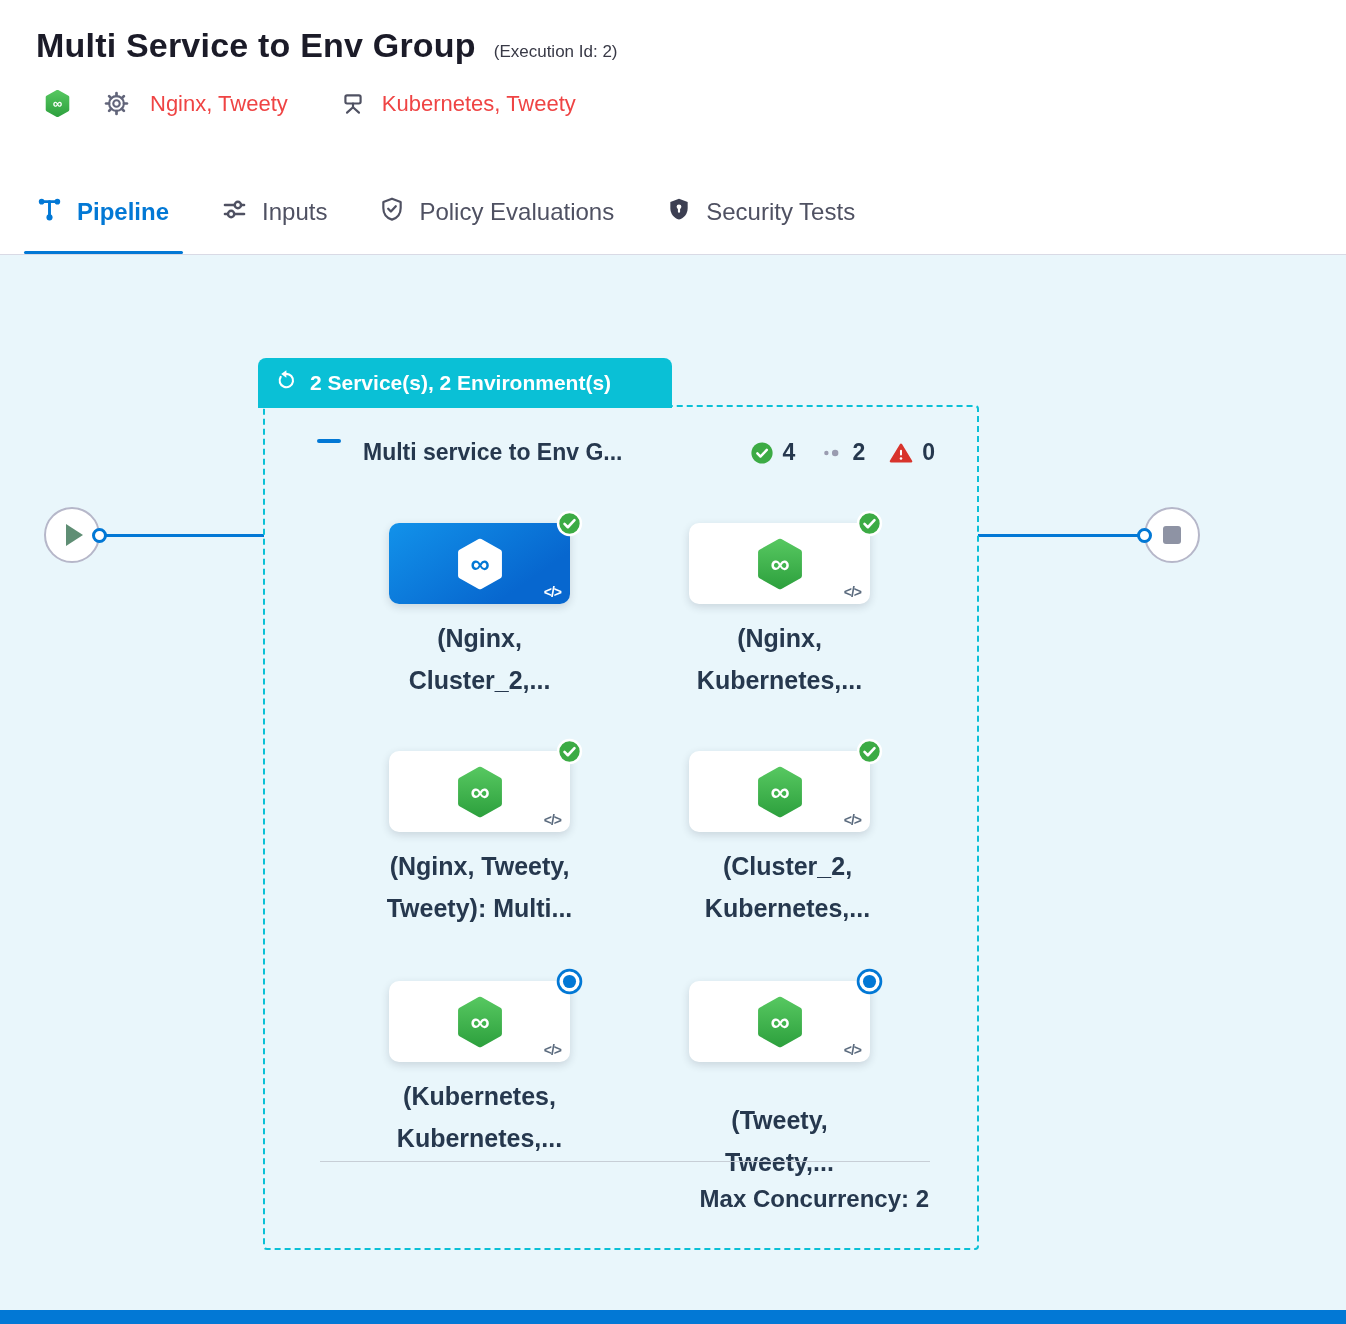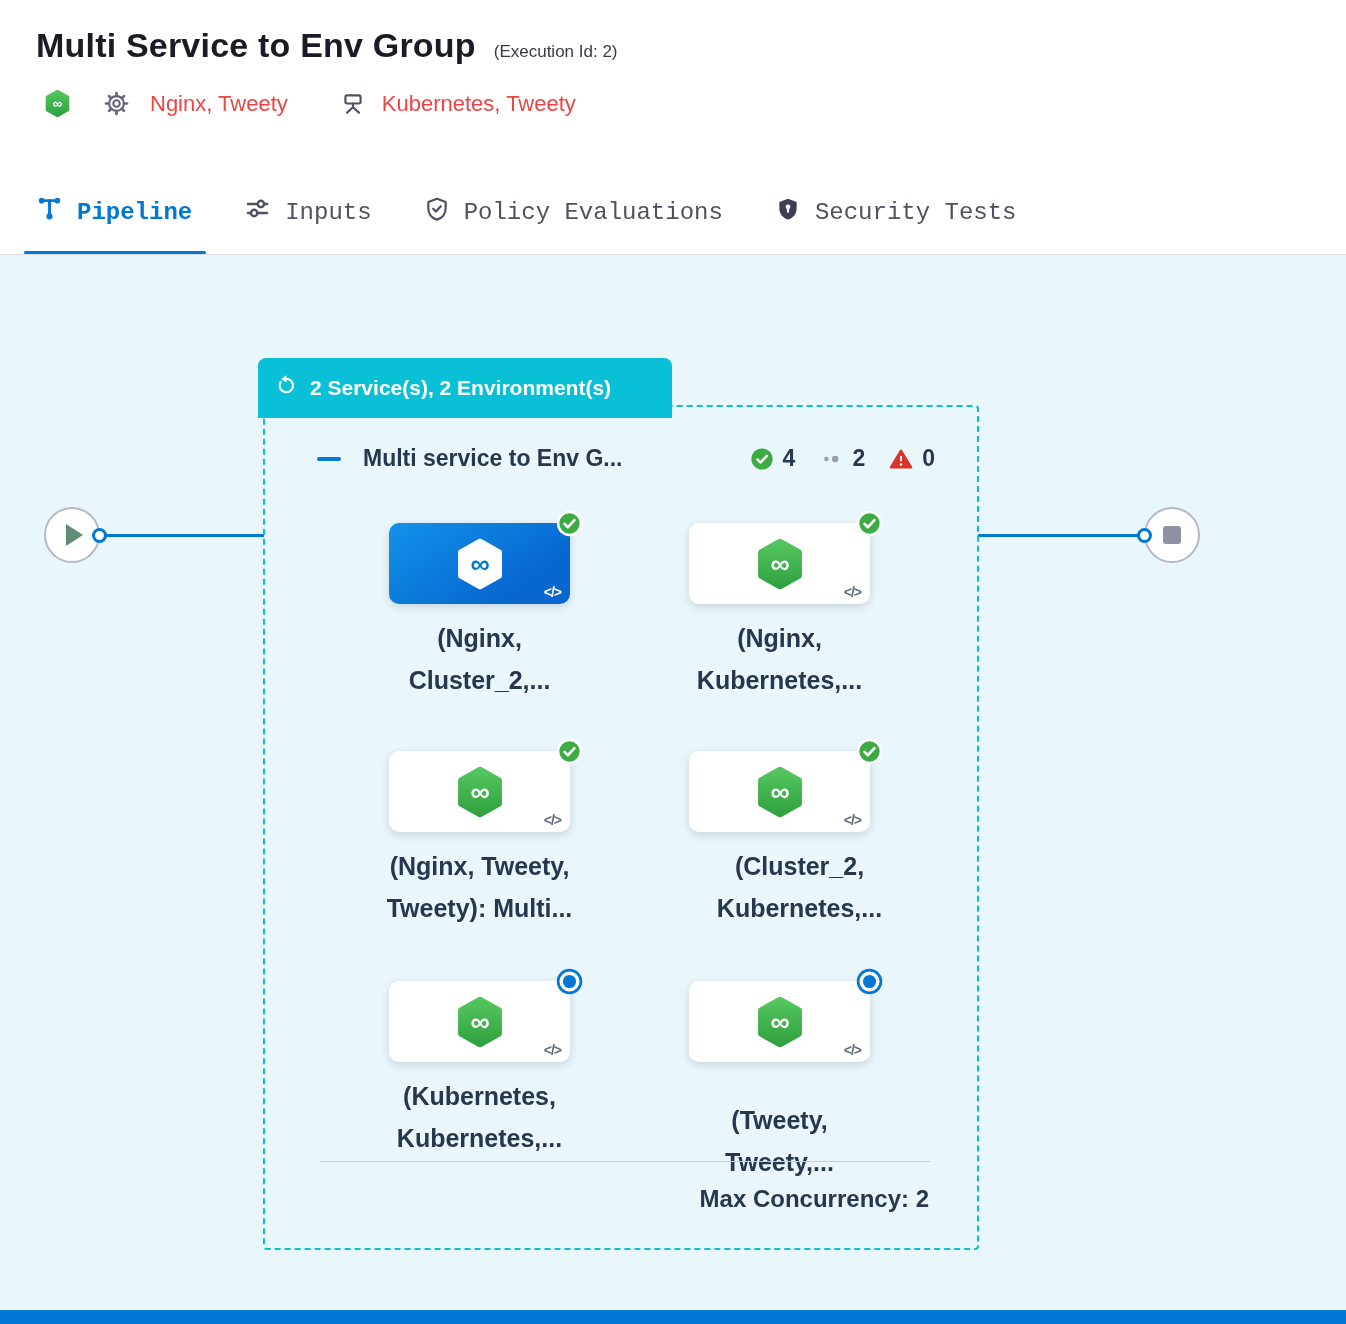--- a/index.html
+++ b/index.html
@@ -15,62 +15,62 @@
   .exec-id{font-size:17px;color:#383946;}
   .meta-row{display:flex;align-items:center;margin-top:24px;margin-left:8px;}
   .meta-row .mi{display:inline-flex;align-items:center;}
   .m-hex{margin-right:33px;}
   .m-gear{margin-right:21px;}
   .m-servtext{margin-right:52px;}
   .m-envicon{margin-right:16px;}
   .meta-text{font-size:22px;color:#ef4444;}
   
   .tabbar{height:85px;box-sizing:border-box;border-bottom:1px solid #d9dae5;display:flex;align-items:center;padding-left:36px;gap:52px;background:#fff;}
-  .tab{display:flex;align-items:center;gap:14px;font-size:24px;color:#4f5162;position:relative;height:100%;cursor:pointer;font-family:Liberation Mono, monospace;}
+  .tab{display:flex;align-items:center;gap:14px;font-size:24px;color:#4f5162;position:relative;height:100%;cursor:pointer;}
   .tab.active{color:#0278d5;font-weight:700;}
   .tab.active::after{content:"";position:absolute;left:-12px;right:-14px;bottom:0;height:3px;background:#0278d5;border-radius:2px;}
   
   .canvas{position:relative;width:1346px;height:1069px;background:#e9f6fb;}
   .edge{position:absolute;height:3px;background:#0278d5;top:279px;}
   .edge-left{left:99px;width:165px;}
   .edge-right{left:978px;width:166px;}
   .exec-node{position:absolute;width:56px;height:56px;border-radius:50%;background:#fff;border:2px solid #b6b7c9;box-sizing:border-box;display:flex;align-items:center;justify-content:center;top:252px;}
   .exec-node.start{left:44px;}
   .exec-node.end{left:1144px;}
   .play-tri{width:0;height:0;border-left:17px solid #5f8e74;border-top:11px solid transparent;border-bottom:11px solid transparent;margin-left:5px;}
   .stop-sq{width:18px;height:18px;background:#8e93a4;border-radius:3px;}
   .connector-dot{position:absolute;width:15px;height:15px;border-radius:50%;background:#fff;border:3px solid #0278d5;box-sizing:border-box;top:273px;z-index:3;}
   .dot-left{left:92px;}
   .dot-right{left:1137px;}
   
-  .stage-banner{position:absolute;left:258px;top:103px;width:414px;height:60px;background:#0ac0d6;border-radius:8px 8px 0 0;display:flex;align-items:center;gap:13px;padding-left:16px;box-sizing:border-box;color:#fff;font-size:21px;font-weight:700;z-index:2;}
+  .stage-banner{position:absolute;left:258px;top:103px;width:414px;height:50px;background:#0ac0d6;border-radius:8px 8px 0 0;display:flex;align-items:center;gap:13px;padding-left:16px;box-sizing:border-box;color:#fff;font-size:21px;font-weight:700;z-index:2;}
   
   .dash-box{position:absolute;left:263px;top:150px;width:716px;height:845px;border:2.5px dashed #0ac0d6;border-radius:4px;box-sizing:border-box;z-index:1;}
-  .box-header{position:absolute;left:52px;right:42px;top:38px;display:flex;align-items:center;}
+  .box-header{position:absolute;left:52px;right:42px;top:32px;display:flex;align-items:flex-start;}
   .collapse-dash{width:24px;height:4px;border-radius:2px;background:#0278d5;margin-right:22px;flex:none;cursor:pointer;}
   .stage-title{font-size:23px;font-weight:700;color:#26384e;white-space:nowrap;}
   .counts{margin-left:auto;display:flex;align-items:center;gap:24px;}
   .count{display:flex;align-items:center;gap:9px;font-size:23px;font-weight:700;color:#26384e;}
   
   .stage-card{position:absolute;width:181px;height:81px;background:#fff;border-radius:10px;box-shadow:0 3px 9px rgba(40,41,61,.16);display:flex;align-items:center;justify-content:center;cursor:pointer;}
   .stage-card.selected{background:linear-gradient(145deg,#1292ea 0%,#0767cf 75%);}
   .code-icon{position:absolute;right:9px;bottom:4px;font-size:14px;font-weight:700;color:#5b6b7e;letter-spacing:-1px;}
   .selected .code-icon{color:#fff;}
   .badge{position:absolute;top:-13px;right:-13px;width:27px;height:27px;}
   .pos-0{left:124px;top:116px;}
   .pos-1{left:424px;top:116px;}
   .pos-2{left:124px;top:344px;}
   .pos-3{left:424px;top:344px;}
   .pos-4{left:124px;top:574px;}
   .pos-5{left:424px;top:574px;}
   .node-label{position:absolute;width:281px;text-align:center;font-size:25px;font-weight:700;color:#26384e;line-height:42px;}
   .lab-0{left:74px;top:210px;}
   .lab-1{left:374px;top:210px;}
   .lab-2{left:74px;top:438px;}
-  .lab-3{left:394px;top:438px;}
+  .lab-3{left:382px;top:438px;}
   .lab-4{left:74px;top:668px;}
   .lab-5{left:374px;top:692px;text-align:center;}
   .box-divider{position:absolute;left:55px;top:754px;width:610px;height:1px;background:#c7ced6;}
   .max-conc{position:absolute;top:778px;right:48px;font-size:24px;font-weight:700;color:#26384e;}
   .footer-bar{position:absolute;left:0;bottom:0;width:100%;height:14px;background:#0278d5;}
   .hexlogo{display:block;}
 </style>
 </head>
 <body>
 

